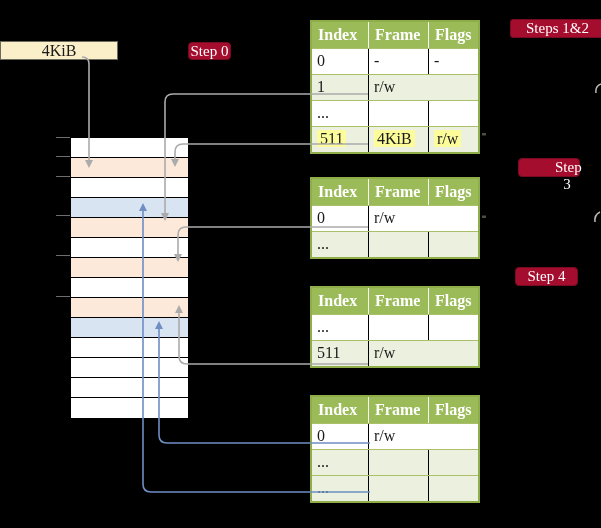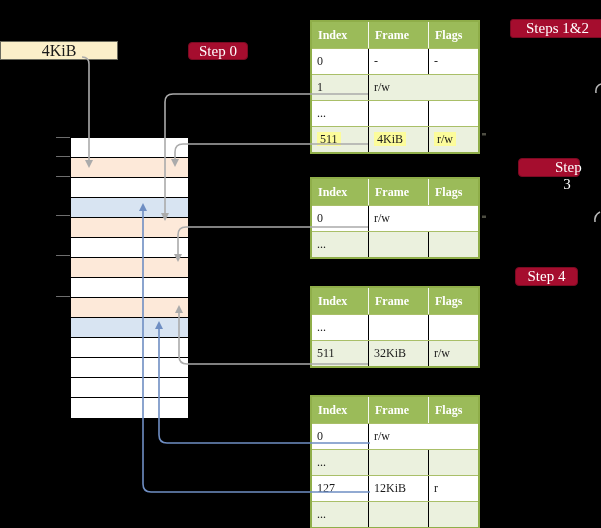--- a/index.html
+++ b/index.html
@@ -11,40 +11,40 @@
   .size-box{
     position:absolute;left:0;top:41px;width:118px;height:19px;
     background:#FBEFC9;border:1px solid #6b6b5e;box-sizing:border-box;
     color:#1a1a1a;font-size:16px;line-height:17px;text-align:center;
   }
   
   .badge{
     position:absolute;background:#A50D2E;border:1px solid #7A0A22;border-radius:4px;
     color:#fff;font-size:15px;line-height:17px;text-align:center;box-sizing:border-box;
   }
-  .badge.b0{left:188px;top:42px;width:60px;height:18px;}
+  .badge.b0{left:188px;top:42px;width:43px;height:18px;}
   .badge.b12{left:510px;top:19px;width:95px;height:19px;border-radius:3px;}
   .badge.b3{left:518px;top:158px;width:62px;height:19px;padding-left:36px;}
   .badge.b4{left:515px;top:267px;width:63px;height:19px;}
   
   .memory{
     position:absolute;left:70px;top:137px;width:119px;
     border:1px solid #000;box-sizing:border-box;background:#fff;
   }
   .mem-row{height:20px;border-bottom:1px solid #000;box-sizing:border-box;background:#fff;}
   .mem-row:last-child{border-bottom:none;}
   .mem-row[data-color="peach"]{background:#FDE9D9;}
   .mem-row[data-color="blue"]{background:#D8E4F2;}
   .mem-row[data-color="white"]{background:#FFFFFF;}
   .tick{position:absolute;left:56px;width:14px;height:1px;background:#6e6e6e;}
   
   .ptable{
     position:absolute;left:310px;width:170px;
     border:2px solid #8FAE49;box-sizing:border-box;background:#fff;
-    font-size:12px;color:#1a1a1a;
+    font-size:16px;color:#1a1a1a;
   }
   .pt-head,.pt-row{display:grid;grid-template-columns:56px 60px 50px;}
   .pt-head{background:#9BBB59;height:26px;}
   .pt-head .hcell{
     color:#fff;font-weight:bold;line-height:26px;padding-left:6px;
     border-left:1px solid rgba(255,255,255,.9);box-sizing:border-box;
   }
   .pt-head .hcell:first-child{border-left:none;}
   .pt-row{height:25px;border-top:1px solid #A9BF68;}
   .pt-row .cell{
@@ -151,44 +151,38 @@
       <div class="hcell">Frame</div>
       <div class="hcell">Flags</div>
     </div>
     <div class="pt-row">
       <div class="cell"><span>...</span></div>
       <div class="cell"><span></span></div>
       <div class="cell"><span></span></div>
     </div>
     <div class="pt-row shade">
       <div class="cell"><span>511</span></div>
-      <div class="cell"><span>32KiB</span></div>
       <div class="cell"><span>r/w</span></div>
     </div>
   </div>
 
   <div class="ptable t4">
     <div class="pt-head">
       <div class="hcell">Index</div>
       <div class="hcell">Frame</div>
       <div class="hcell">Flags</div>
     </div>
     <div class="pt-row">
       <div class="cell"><span>0</span></div>
       <div class="cell"><span>r/w</span></div>
     </div>
     <div class="pt-row shade">
       <div class="cell"><span>...</span></div>
       <div class="cell"><span></span></div>
       <div class="cell"><span></span></div>
-    </div>
-    <div class="pt-row">
-      <div class="cell"><span>127</span></div>
-      <div class="cell"><span>12KiB</span></div>
-      <div class="cell"><span>r</span></div>
     </div>
     <div class="pt-row shade">
       <div class="cell"><span>...</span></div>
       <div class="cell"><span></span></div>
       <div class="cell"><span></span></div>
     </div>
   </div>
 
   <svg class="arrows" width="601" height="528" viewBox="0 0 601 528">
     <g>

